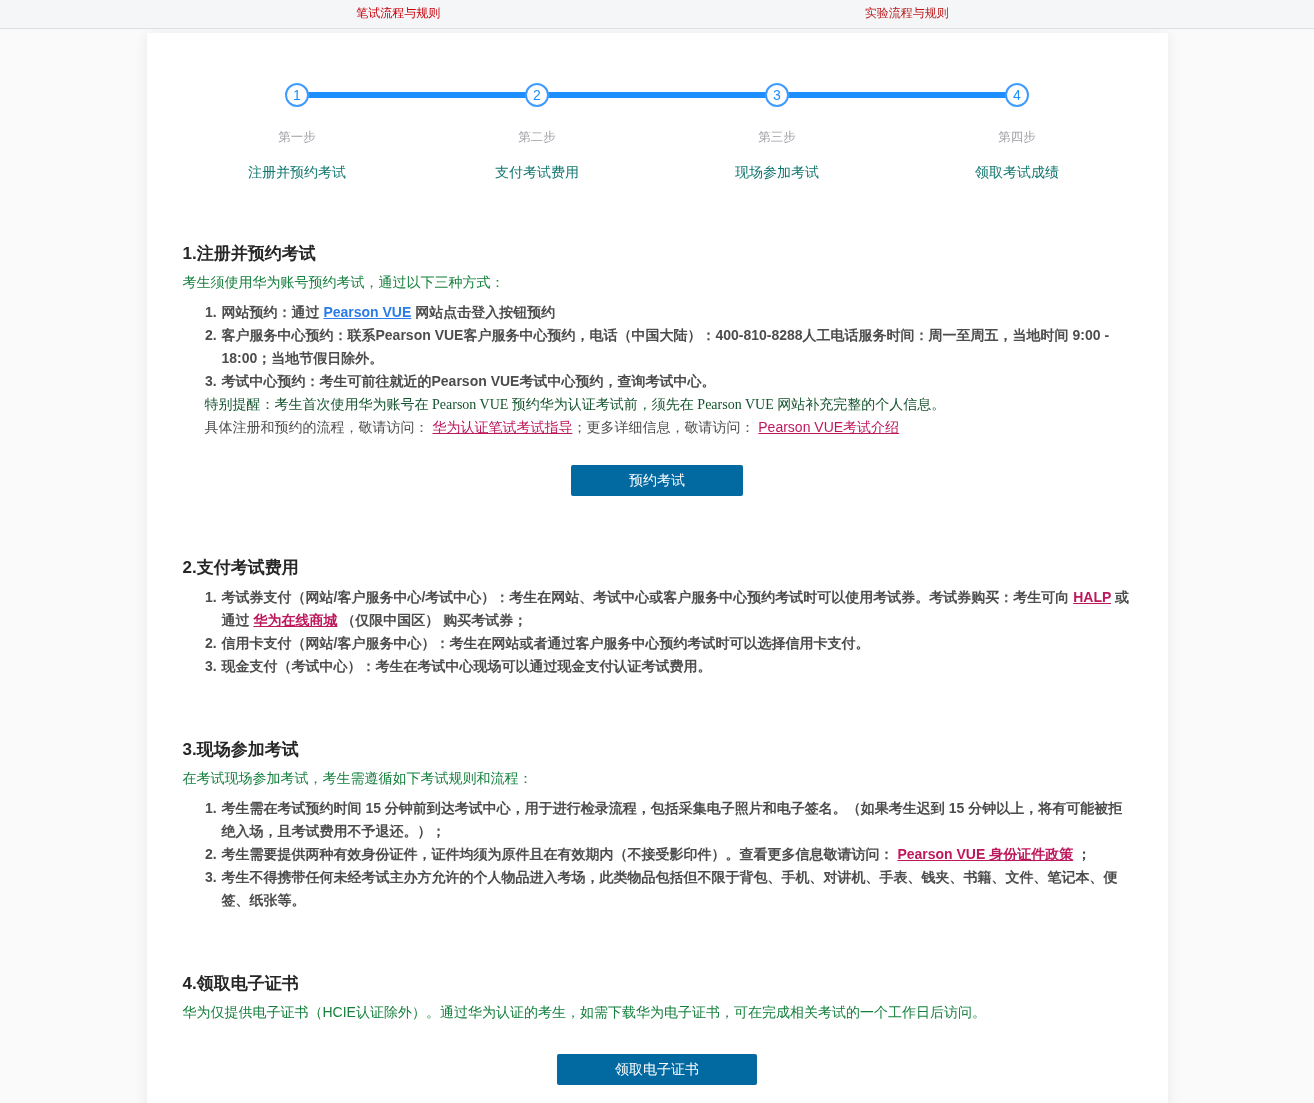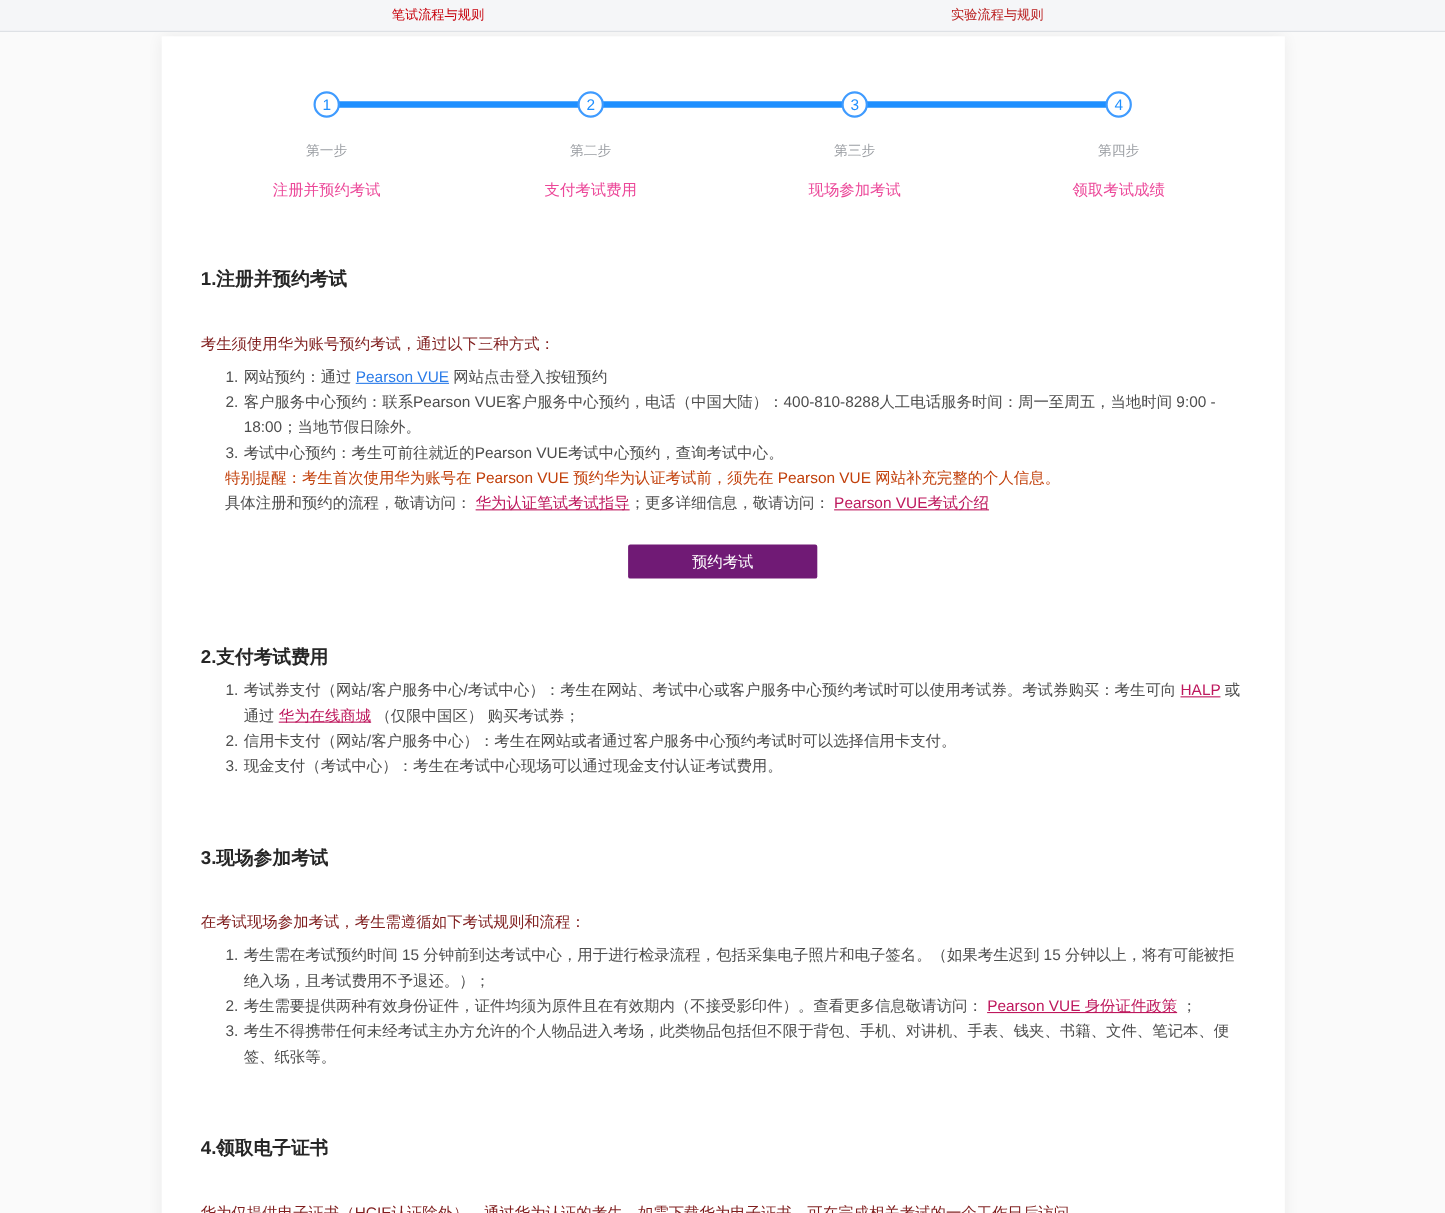--- a/index.html
+++ b/index.html
@@ -85,51 +85,52 @@
     z-index: 2;
   }
   .step-sub {
     margin-top: 22px;
     font-size: 12.5px;
     color: #9b9ea3;
   }
   .step-name {
     margin-top: 18px;
     font-size: 14px;
-    color: #ec4899;
+    color: #0f766e;
   }
 
   
   .content { padding: 0 36px; }
   .section-title {
     margin-top: 60px;
     font-size: 17px;
     font-weight: bold;
     color: #262626;
   }
-  .intro { margin-top: 36px; line-height: 23px; color: #7f1d1d; }
+  .intro { margin-top: 6px; line-height: 23px; color: #15803d; }
   ol.rule-list {
     margin-top: 7px;
     padding-left: 38px;
     line-height: 23px;
     color: #4d4d4d;
+    font-weight: bold;
   }
   ol.rule-list li { padding-left: 1px; }
   .note-line { margin: 0 0 0 22px; line-height: 23px; }
-  .red-text { color: #c2410c; }
+  .red-text { color: #14532d; font-family: Liberation Serif, serif; }
   a.blue-link { color: #2b7ce9; text-decoration: underline; cursor: pointer; }
   a.red-link { color: #be185d; text-decoration: underline; cursor: pointer; }
 
   .btn-row { display: flex; justify-content: center; }
   .btn {
     margin-top: 26px;
     min-width: 172px;
     height: 31px;
     padding: 0 28px;
-    background: #701a75;
+    background: #0369a1;
     color: #ffffff;
     border: none;
     border-radius: 2px;
     font-size: 14px;
     font-family: inherit;
     cursor: pointer;
   }
   .btn-wide { min-width: 200px; }
 </style>
 </head>

